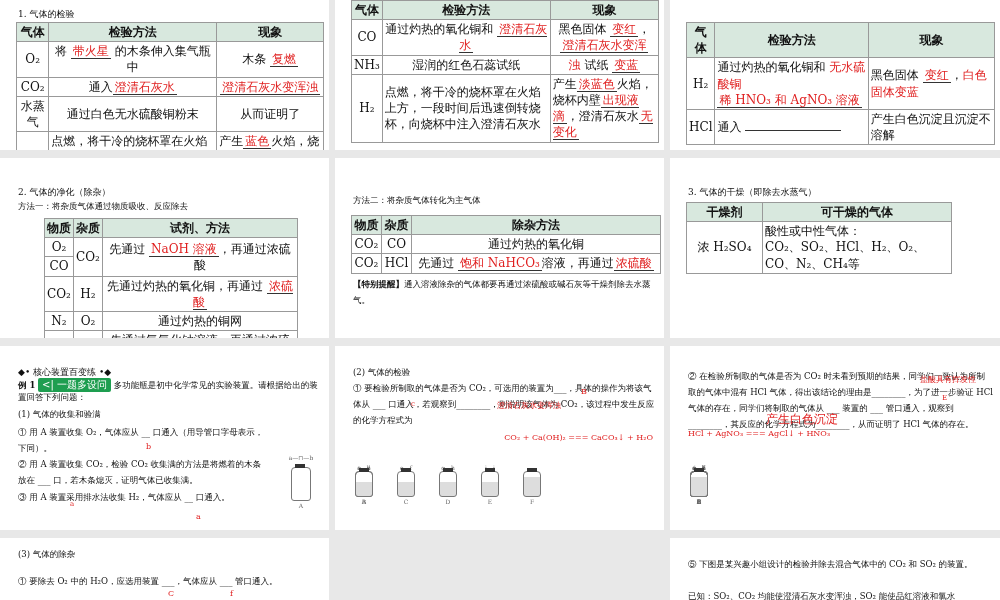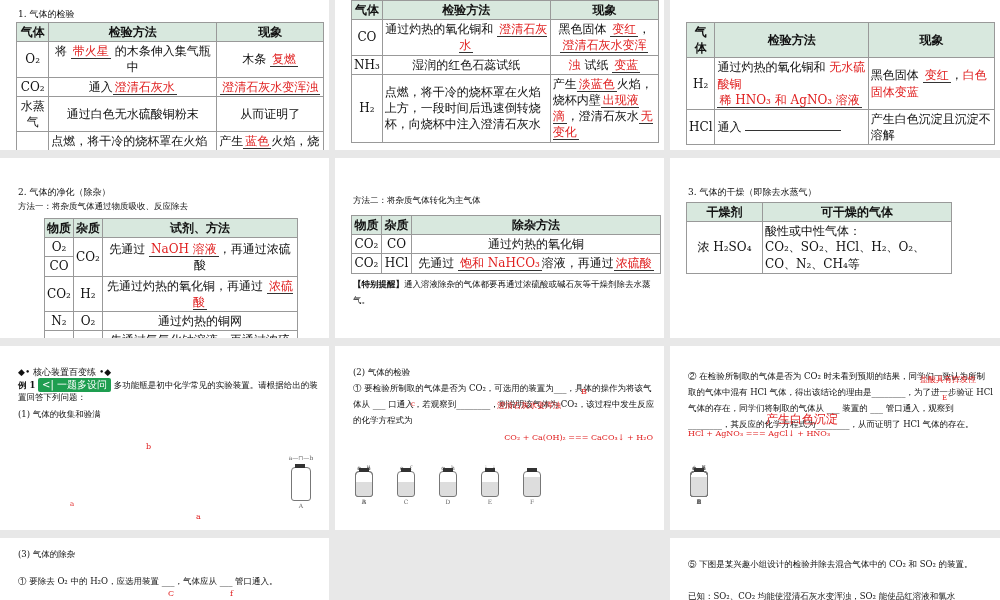--- a/index.html
+++ b/index.html
@@ -196,20 +196,25 @@
   </div>
 
   <div class="slide s7">
     <div class="h" style="left:18px;top:20px;color:#111"><span>◆• 核心装置百变练 •◆</span></div>
     <div class="p" style="left:18px;top:32px;width:306px;line-height:1.35">
       <b>例 1</b>
       <span class="badge"><span>&lt;|</span> <span>一题多设问</span></span>
       <span>多功能瓶是初中化学常见的实验装置。请根据给出的装置回答下列问题：</span>
     </div>
     <div class="p" style="left:18px;top:60px">(1) 气体的收集和验满</div>
+    <div class="p" style="left:18px;top:78px;width:250px">
+      <div>① 用 A 装置收集 O₂，气体应从 __ 口通入（用导管口字母表示，下同）。</div>
+      <div>② 用 A 装置收集 CO₂，检验 CO₂ 收集满的方法是将燃着的木条放在 ___ 口，若木条熄灭，证明气体已收集满。</div>
+      <div>③ 用 A 装置采用排水法收集 H₂，气体应从 __ 口通入。</div>
+    </div>
     <span class="p red" style="left:146px;top:93px;font-size:8px">b</span>
     <span class="p red" style="left:70px;top:152px;font-size:7px">a</span>
     <span class="p red" style="left:196px;top:163px;font-size:8px">a</span>
     <div class="dia" style="left:276px;top:108px;width:50px">
       <span>a</span>—⊓—<span>b</span><br>
       <span class="bottle" style="margin:6px 0 0 0;height:34px;width:20px"></span><br>
       <span>A</span>
     </div>
   </div>
 

